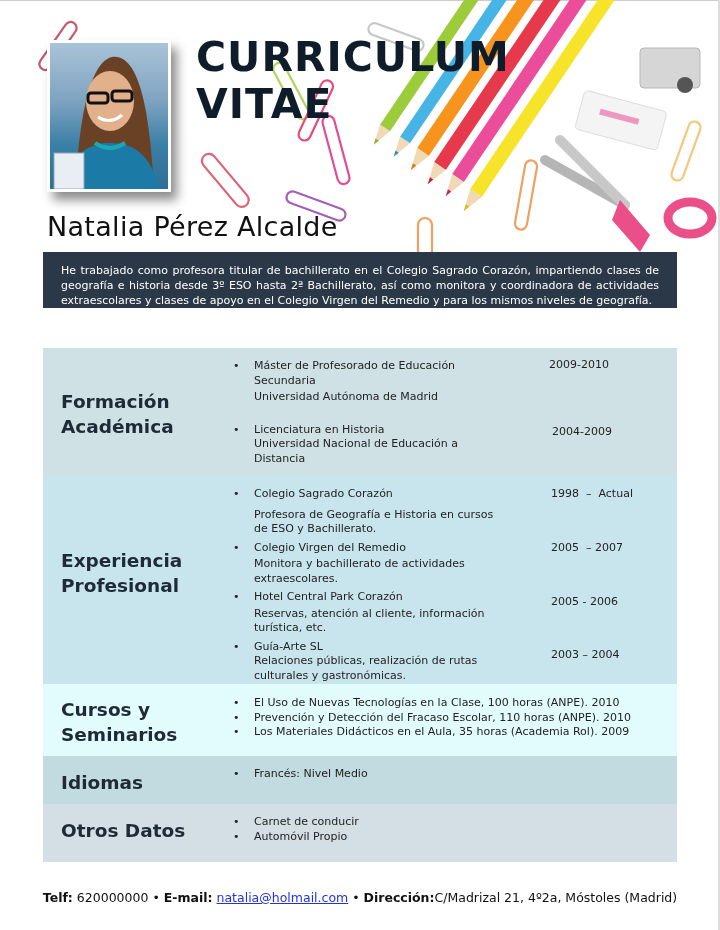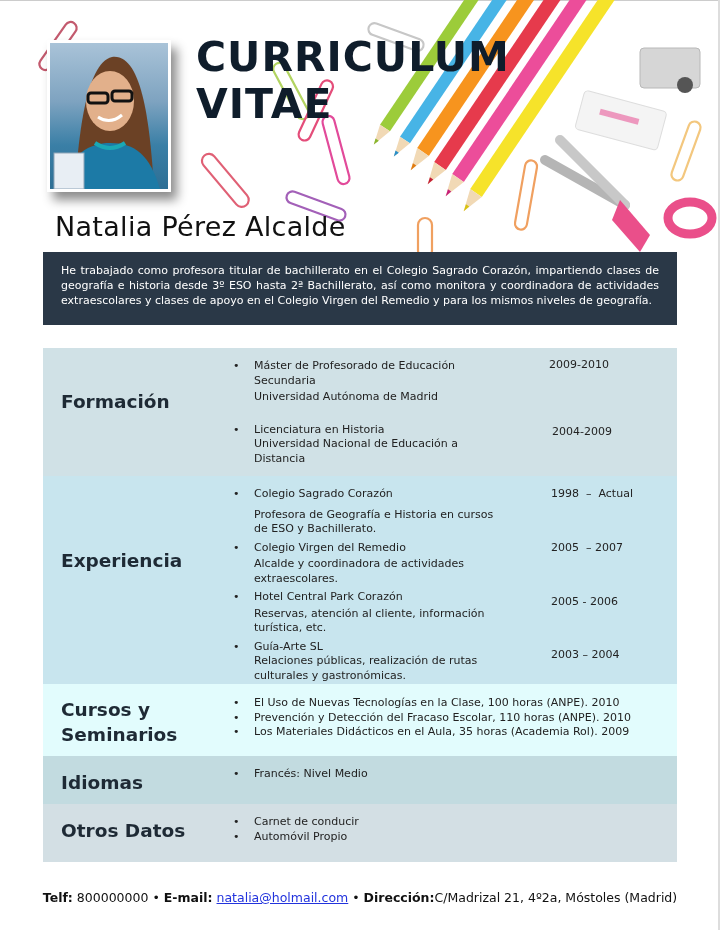--- a/index.html
+++ b/index.html
@@ -3,22 +3,22 @@
 <meta charset="utf-8">
 <style>
   html,body{margin:0;padding:0;}
   body{width:720px;height:930px;background:#fff;position:relative;overflow:hidden;font-family:"DejaVu Sans",sans-serif;color:#1a1a1a;}
   .topline{position:absolute;left:0;top:0;width:720px;height:1px;background:#ccc;}
   .rightline{position:absolute;right:0;top:0;width:2px;height:930px;background:#ddd;}
   .deco{position:absolute;left:0;top:0;width:720px;height:260px;}
   .photo-frame{position:absolute;left:47px;top:40px;width:124px;height:152px;background:#fff;box-shadow:6px 8px 10px rgba(0,0,0,.45);}
   .photo{position:absolute;left:3px;top:3px;width:118px;height:146px;background:linear-gradient(180deg,#a9c3d8 0%,#7ea3c0 40%,#3a7fa6 70%,#2e6f95 100%);overflow:hidden;}
   .title{position:absolute;left:196px;top:34px;font-family:"DejaVu Sans",sans-serif;font-weight:bold;font-size:41px;line-height:47px;color:#0f1d2b;letter-spacing:1px;}
-  .name{position:absolute;left:47px;top:211px;font-family:"DejaVu Sans",sans-serif;font-size:27px;color:#111;letter-spacing:.3px;margin-left:8px;}
-  .summary{position:absolute;left:43px;top:252px;width:634px;height:73px;background:#2a3847;color:#fff;box-sizing:border-box;padding:11px 18px 0 18px;font-size:11px;line-height:15px;text-align:justify;}
+  .name{position:absolute;left:47px;top:211px;font-family:"DejaVu Sans",sans-serif;font-size:27px;color:#111;letter-spacing:.3px;}
+  .summary{position:absolute;left:43px;top:252px;width:634px;height:56px;background:#2a3847;color:#fff;box-sizing:border-box;padding:11px 18px 0 18px;font-size:11px;line-height:15px;text-align:justify;}
   .section{position:absolute;left:43px;width:634px;box-sizing:border-box;}
   .sec-title{position:absolute;left:18px;font-weight:bold;font-size:18.5px;line-height:25px;color:#1e2a35;}
   .bullets{position:absolute;left:190px;font-size:11px;line-height:14.5px;color:#222;}
   .b{position:relative;padding-left:21px;}
   .b::before{content:"•";position:absolute;left:0;top:0;}
   .date{position:absolute;font-size:11px;color:#222;}
   .footer{position:absolute;left:0;top:890px;width:720px;text-align:center;font-size:12.5px;color:#111;}
   .footer b{font-weight:bold;}
   .footer a{color:#2233dd;text-decoration:underline;}
 </style>
@@ -114,47 +114,49 @@
   <div>VITAE</div>
 </div>
 
 <div class="name">Natalia Pérez Alcalde</div>
 
 <div class="summary">He trabajado como profesora titular de bachillerato en el Colegio Sagrado Corazón, impartiendo clases de geografía e historia desde 3º ESO hasta 2ª Bachillerato, así como monitora y coordinadora de actividades extraescolares y clases de apoyo en el Colegio Virgen del Remedio y para los mismos niveles de geografía.</div>
 
 <div class="section" style="top:348px;height:128px;background:#d0e1e6;">
   <div class="sec-title" style="top:41px;">
     <div>Formación</div>
+    <div>Académica</div>
   </div>
   <div class="bullets" style="top:11px;width:250px;">
     <div class="b">
       <div>Máster de Profesorado de Educación Secundaria</div>
       <div style="margin-top:2px;">Universidad Autónoma de Madrid</div>
     </div>
     <div class="b" style="margin-top:18px;">
       <div>Licenciatura en Historia</div>
       <div>Universidad Nacional de Educación a Distancia</div>
     </div>
   </div>
   <div class="date" style="left:506px;top:10px;">2009-2010</div>
   <div class="date" style="left:509px;top:77px;">2004-2009</div>
 </div>
 
 <div class="section" style="top:476px;height:208px;background:#c8e5ee;">
   <div class="sec-title" style="top:72px;">
     <div>Experiencia</div>
+    <div>Profesional</div>
   </div>
   <div class="bullets" style="top:11px;width:265px;">
     <div class="b">
       <div>Colegio Sagrado Corazón</div>
       <div style="margin-top:6px;">Profesora de Geografía e Historia en cursos de ESO y Bachillerato.</div>
     </div>
     <div class="b" style="margin-top:4px;">
       <div>Colegio Virgen del Remedio</div>
-      <div style="margin-top:2px;">Alcalde y coordinadora de actividades extraescolares.</div>
+      <div style="margin-top:2px;">Monitora y bachillerato de actividades extraescolares.</div>
     </div>
     <div class="b" style="margin-top:4px;">
       <div>Hotel Central Park Corazón</div>
       <div style="margin-top:2px;">Reservas, atención al cliente, información turística, etc.</div>
     </div>
     <div class="b" style="margin-top:4px;">
       <div>Guía-Arte SL</div>
       <div>Relaciones públicas, realización de rutas culturales y gastronómicas.</div>
     </div>
   </div>
@@ -186,15 +188,15 @@
 <div class="section" style="top:804px;height:58px;background:#d3dfe4;">
   <div class="sec-title" style="top:14px;">Otros Datos</div>
   <div class="bullets" style="top:11px;width:300px;">
     <div class="b">Carnet de conducir</div>
     <div class="b">Automóvil Propio</div>
   </div>
 </div>
 
 <div class="footer">
   <b>Telf:</b>
-  <span>800000000</span><span> • </span><b>E-mail:</b>
+  <span>620000000</span><span> • </span><b>E-mail:</b>
   <a href="natalia@holmail.com">natalia@holmail.com</a><span> • </span><b>Dirección:</b><span>C/Madrizal 21, 4º2a, Móstoles (Madrid)</span>
 </div>
 
 </body></html>

